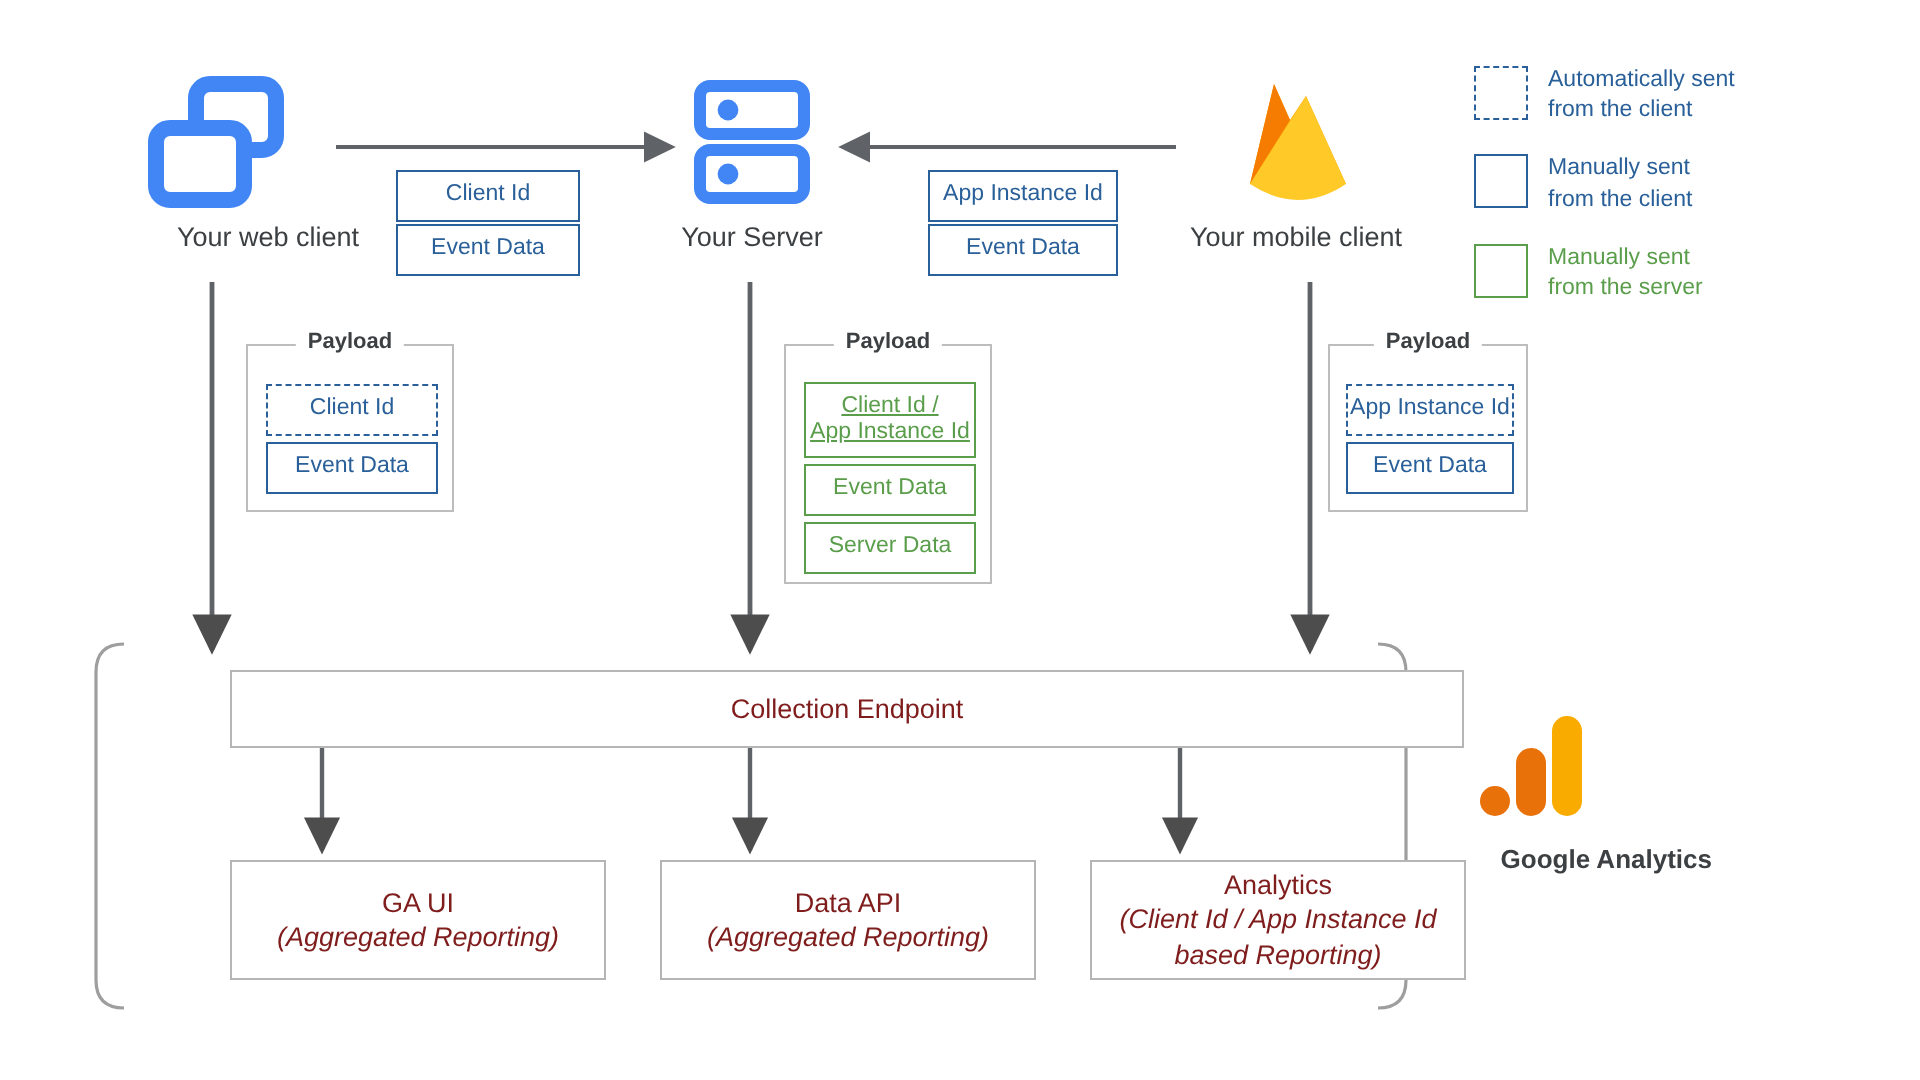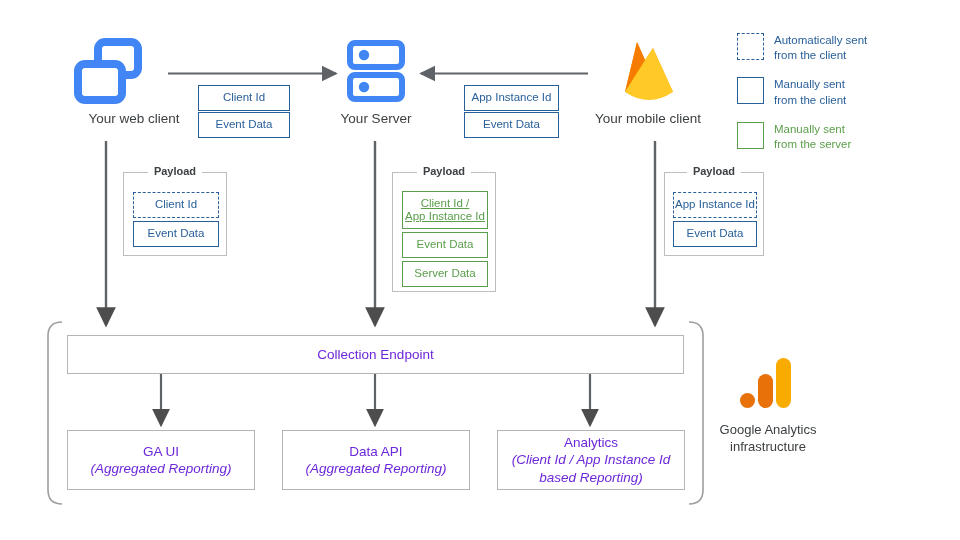--- a/index.html
+++ b/index.html
@@ -20,34 +20,34 @@
 
   
   .payload{box-sizing:border-box;border:1px solid #bdbdbd;background:#fff;}
   .payload-title{position:absolute;top:-8px;left:50%;transform:translateX(-50%);
                  background:#fff;padding:0 6px;font-size:11px;font-weight:bold;color:#3c4043;
                  white-space:nowrap;}
 
   
   .greybox{box-sizing:border-box;border:1px solid #b5b5b5;background:#fff;
            display:flex;flex-direction:column;align-items:center;justify-content:center;
-           color:#6d28d9;font-size:13.5px;line-height:1.28;text-align:center;}
+           color:#7f1d1d;font-size:13.5px;line-height:1.28;text-align:center;margin-left:48px;}
   .greybox .ital{font-style:italic;}
 
   
   .lg-swatch{box-sizing:border-box;width:27px;height:27px;background:#fff;}
   .lg-blue{border:1.5px solid #2a6099;}
   .lg-blue-dash{border:1.5px dashed #2a6099;}
   .lg-green{border:1.5px solid #5a9e4b;}
   .lg-text{font-size:11.5px;line-height:1.32;white-space:nowrap;}
   .t-blue{color:#2a6099;}
   .t-green{color:#5a9e4b;}
 
-  .ga-caption{color:#3c4043;font-size:13px;line-height:1.3;text-align:center;
-              font-weight:normal;white-space:nowrap;}
+  .ga-caption{color:#3c4043;font-size:13px;line-height:1.3;text-align:right;
+              font-weight:bold;white-space:nowrap;}
 
   svg{display:block;overflow:visible;}
 </style>
 </head>
 <body>
 
 <svg class="abs" style="left:0;top:0;width:960px;height:540px;">
   <defs>
     <marker id="ah" markerWidth="9" markerHeight="9" refX="7.4" refY="4.5" orient="auto">
       <path d="M0,0.4 L8.4,4.5 L0,8.6 z" fill="#5f6368"></path>
@@ -153,21 +153,20 @@
 
 <div class="abs" style="left:740px;top:358px;">
   <svg width="60" height="56" viewBox="0 0 60 56">
     <rect x="36" y="0" width="15" height="50" rx="7.5" ry="7.5" fill="#f9ab00"></rect>
     <rect x="18" y="16" width="15" height="34" rx="7.5" ry="7.5" fill="#e8710a"></rect>
     <circle cx="7.5" cy="42.5" r="7.5" fill="#e8710a"></circle>
   </svg>
 </div>
 <div class="abs ga-caption" style="left:680px;top:422px;width:176px;">
   <div>Google Analytics</div>
-  <div>infrastructure</div>
 </div>
 
 <div class="abs" style="left:737px;top:33px;">
   <div style="display:flex;align-items:flex-start;gap:10px;margin-bottom:14px;">
     <div class="lg-swatch lg-blue-dash"></div>
     <div class="lg-text t-blue">
       <div>Automatically sent</div>
       <div>from the client</div>
     </div>
   </div>

